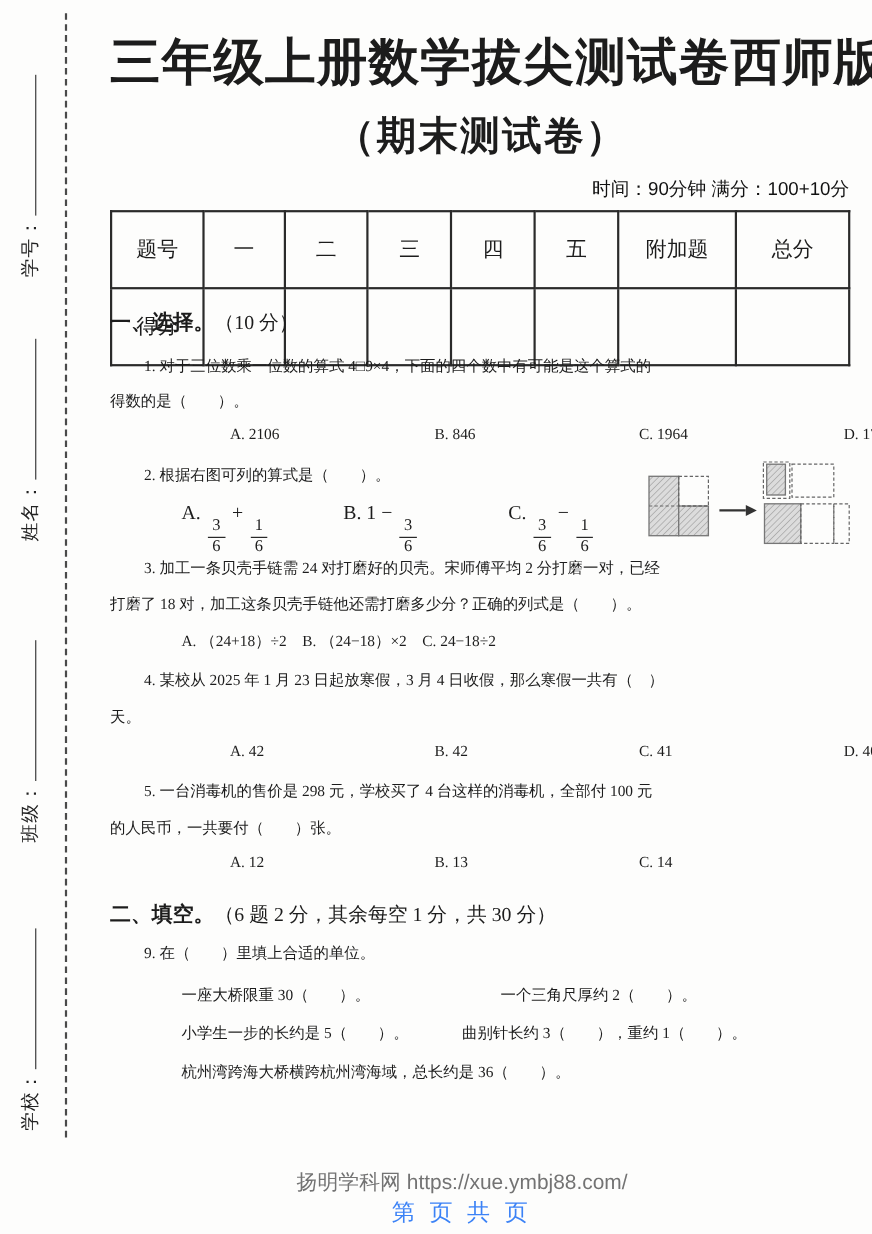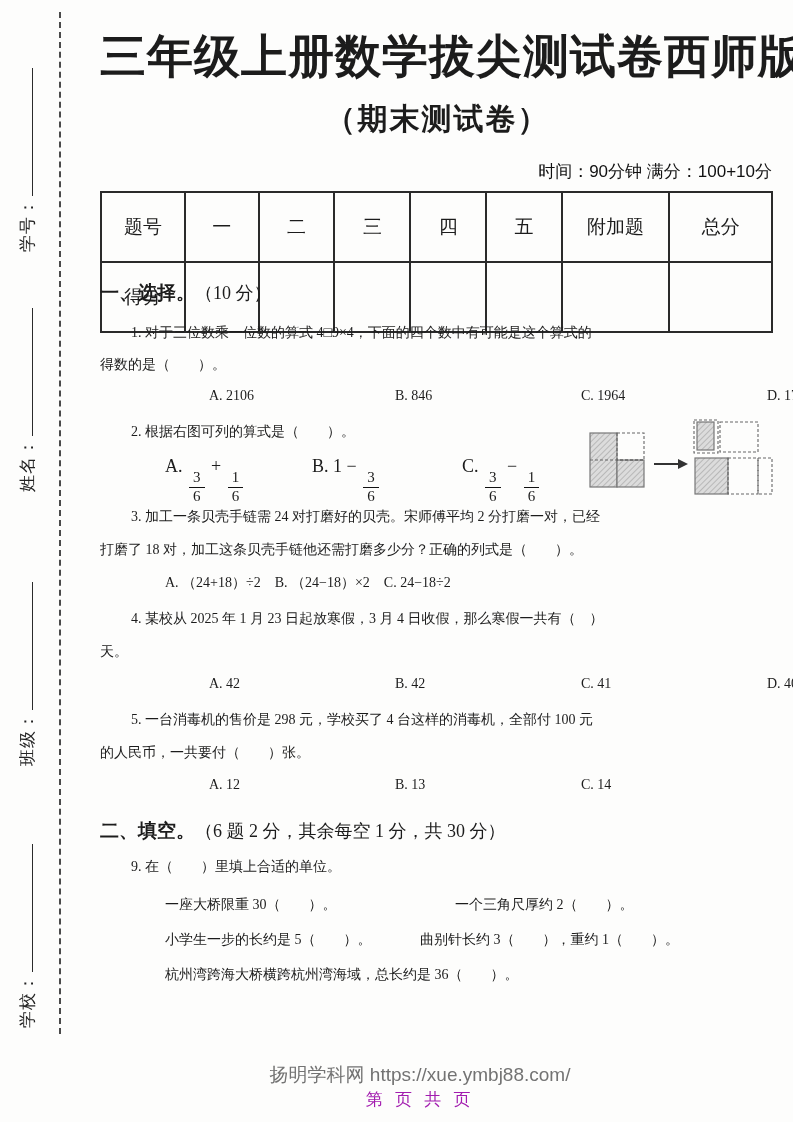--- a/index.html
+++ b/index.html
@@ -26,21 +26,21 @@
   }
   
   .title{
     left:100px;width:675px;text-align:center;top:26px;
     font-family:"Liberation Sans","DejaVu Sans",sans-serif;
     font-weight:700;font-size:46px;letter-spacing:1px;
   }
   .subtitle{
     left:100px;width:675px;text-align:center;top:99px;
     font-family:"Liberation Sans","DejaVu Sans",sans-serif;
-    font-weight:700;font-size:30px;letter-spacing:2px;
+    font-weight:700;font-size:36px;letter-spacing:2px;
   }
   .meta{
     left:100px;width:672px;text-align:right;top:160px;
     font-family:"Liberation Sans","DejaVu Sans",sans-serif;
     font-size:17px;color:#111;
   }
   
   .score-table{
     position:absolute;left:100px;top:191px;width:673px;
     border-collapse:collapse;table-layout:fixed;
@@ -64,21 +64,21 @@
   .frac .fden{padding-top:1px;}
   .fracopt{font-size:18px;}
   
   .footer-site{
     left:100px;width:640px;text-align:center;top:1062px;
     font-family:"Liberation Sans","DejaVu Sans",sans-serif;
     font-size:19px;color:#737373;
   }
   .footer-page{
     left:100px;width:640px;text-align:center;top:1088px;
-    font-size:17px;color:#a21caf;letter-spacing:4px;
+    font-size:21px;color:#3b82f6;letter-spacing:4px;
   }
 </style>
 </head>
 <body>
 
 <div class="page">
 
   <div class="cut-line"></div>
 
   <div class="side-label" style="top:252px">

